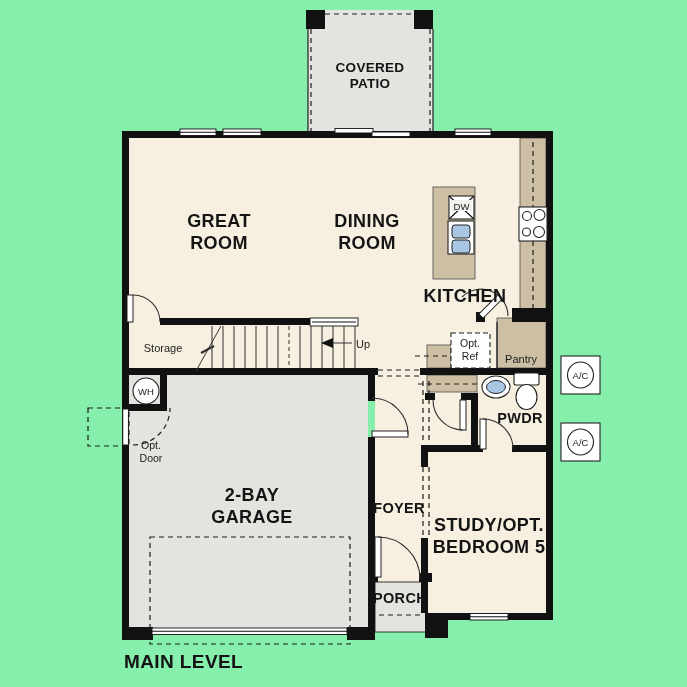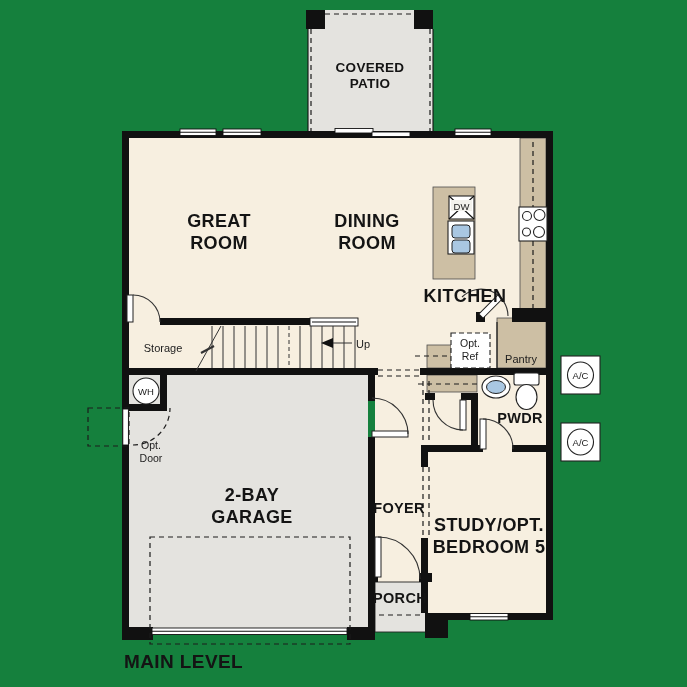--- a/index.html
+++ b/index.html
@@ -1,16 +1,16 @@
 <!DOCTYPE html>
 <html><head>
 <meta charset="utf-8">
 <style>
   html,body{margin:0;padding:0;background:#ffffff;}
-  .stage{position:relative;width:687px;height:687px;background:#15803d;overflow:hidden;}
+  .stage{position:relative;width:687px;height:687px;background:#86efac;overflow:hidden;}
   svg{display:block;}
   text{font-family:"Liberation Sans","DejaVu Sans",sans-serif;fill:#141414;}
   .room-label{font-size:18px;font-weight:bold;letter-spacing:.4px;}
   .room-label-md{font-size:14.5px;font-weight:bold;letter-spacing:.3px;}
   .patio-label{font-size:13.5px;font-weight:bold;letter-spacing:.3px;}
   .annot{font-size:11px;fill:#1c1c1c;}
   .annot-sm{font-size:10.5px;fill:#1c1c1c;}
   .tiny{font-size:9.5px;fill:#1c1c1c;}
   .title{font-size:19px;font-weight:bold;letter-spacing:.4px;}
   .wall{fill:#111111;}

